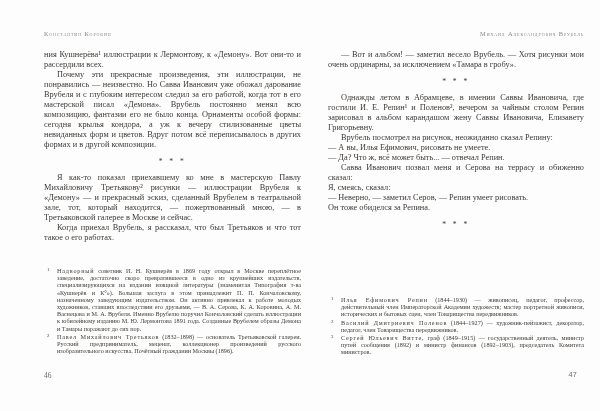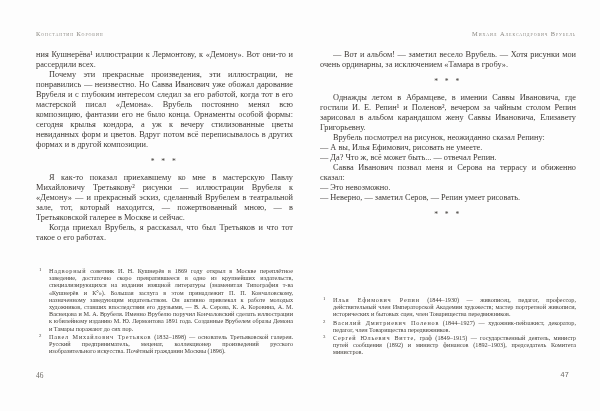--- a/index.html
+++ b/index.html
@@ -4,21 +4,21 @@
 <style>
   html,body{margin:0;padding:0;}
   body{
     width:600px;height:411px;
     background:#fdfdfd;
     font-family:"Liberation Serif", serif;
     color:#3c3834;
     -webkit-font-smoothing:antialiased;
   }
   .spread{position:relative;width:600px;height:411px;background:#fdfdfd;overflow:hidden;}
-  .page{position:absolute;top:0;height:411px;}
+  .page{position:absolute;top:0;height:411px;margin-left:8px;}
   .page-left{left:36px;width:257px;}
   .page-right{left:320px;width:256px;}
 
   .running-head{
     position:absolute;top:30px;left:0;right:0;
     font-variant:small-caps;
     font-size:6.4px;letter-spacing:0.9px;
     color:#8b8882;
     white-space:nowrap;
   }
@@ -97,22 +97,23 @@
     <div class="running-head rh-right">Михаил Александрович Врубель</div>
 
     <div class="body-text">
       <p class="para">— Вот и альбом! — заметил весело Врубель. — Хотя рисунки мои очень ординарны, за исключением «Тамара в гробу».</p>
       <div class="sep">* * *</div>
       <p class="para">Однажды летом в Абрамцеве, в имении Саввы Ивановича, где гостили И. Е. Репин¹ и Поленов², вечером за чайным столом Репин зарисовал в альбом карандашом жену Саввы Ивановича, Елизавету Григорьевну.</p>
       <p class="para">Врубель посмотрел на рисунок, неожиданно сказал Репину:</p>
       <p class="para flush">— А вы, Илья Ефимович, рисовать не умеете.</p>
       <p class="para flush">— Да? Что ж, всё может быть... — отвечал Репин.</p>
       <p class="para">Савва Иванович позвал меня и Серова на террасу и обиженно сказал:</p>
-      <p class="para flush">— Это невозможно.</p>
+      <p class="para flush">Я, смеясь, сказал:</p>
       <p class="para flush">— Неверно, — заметил Серов, — Репин умеет рисовать.</p>
+      <p class="para flush">Он тоже обиделся за Репина.</p>
       <div class="sep">* * *</div>
     </div>
 
     <div class="footnotes fn-right">
       <div class="fn">
         <span class="fn-num">1</span>
         <span class="fn-lead">Илья Ефимович Репин</span>
         <span class="fn-text">(1844–1930) — живописец, педагог, профессор, действительный член Императорской Академии художеств; мастер портретной живописи, исторических и бытовых сцен, член Товарищества передвижников.</span>
       </div>
       <div class="fn">

